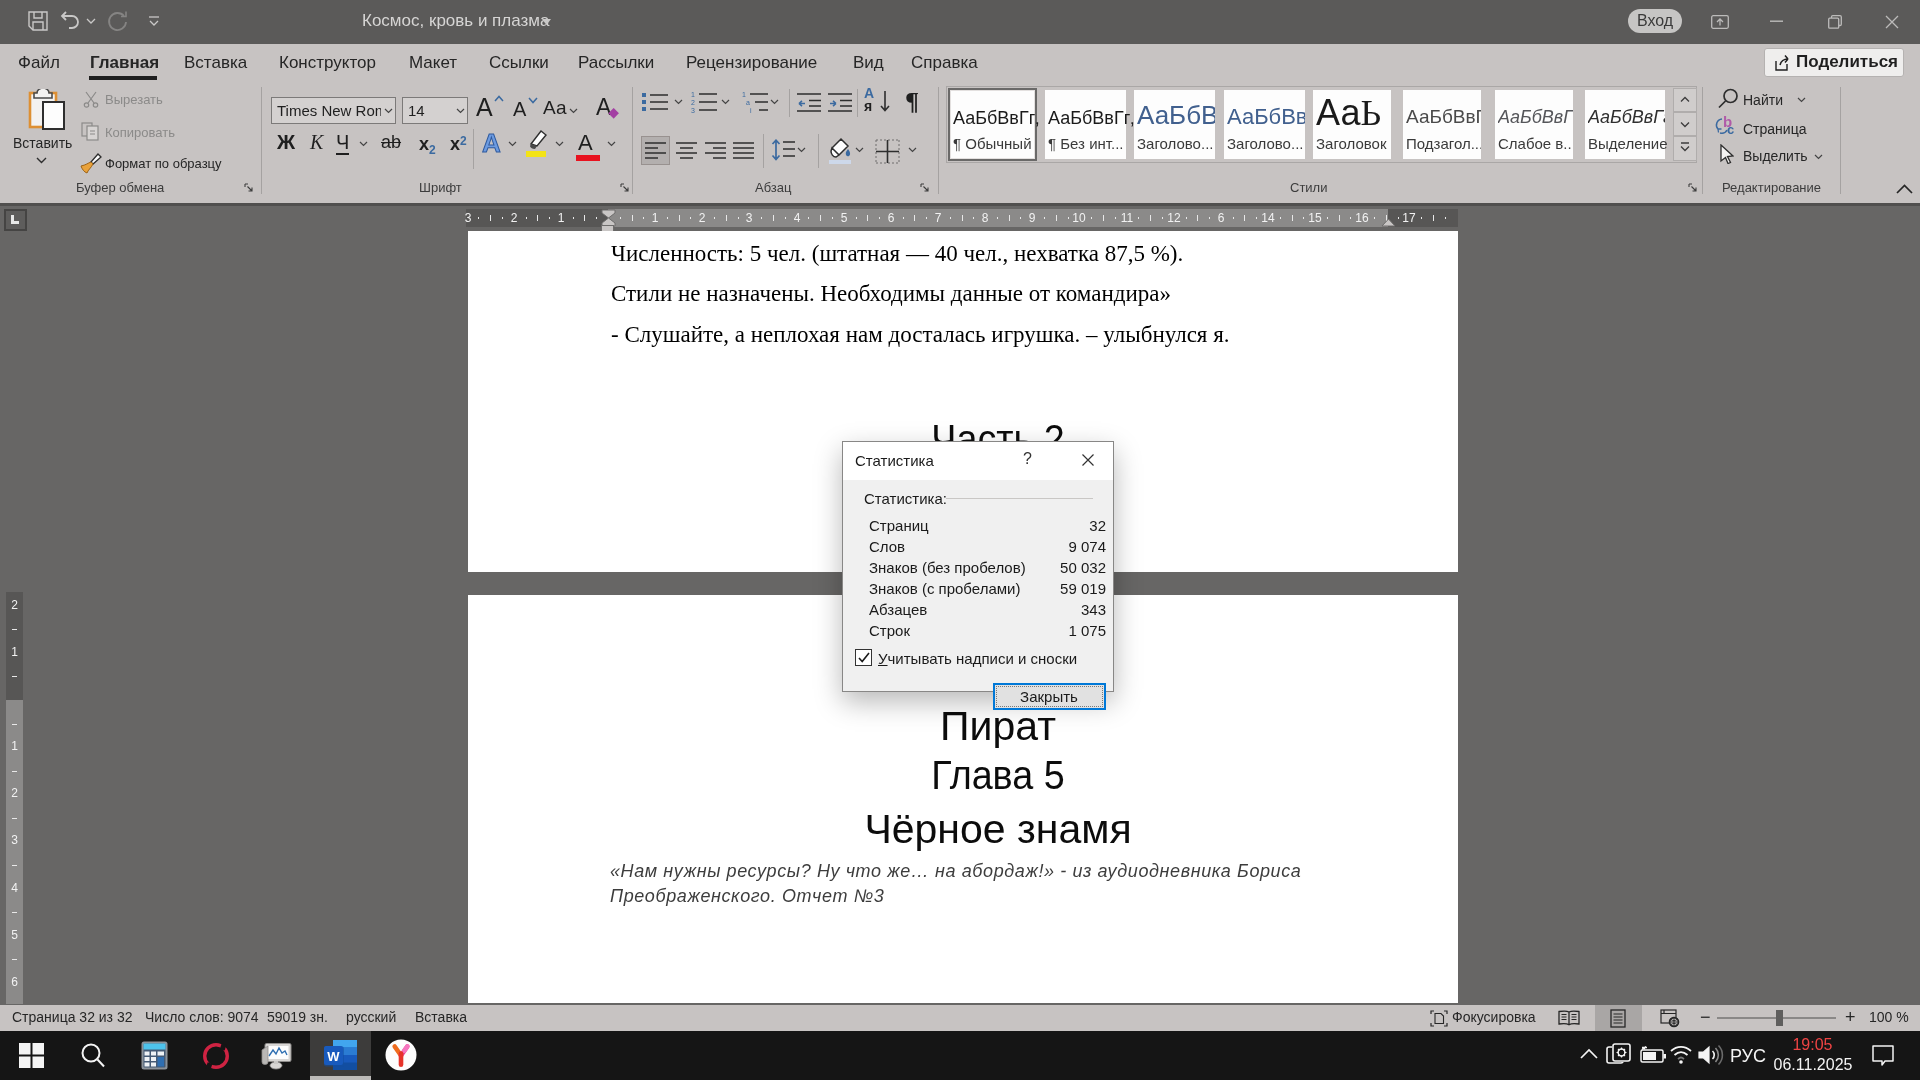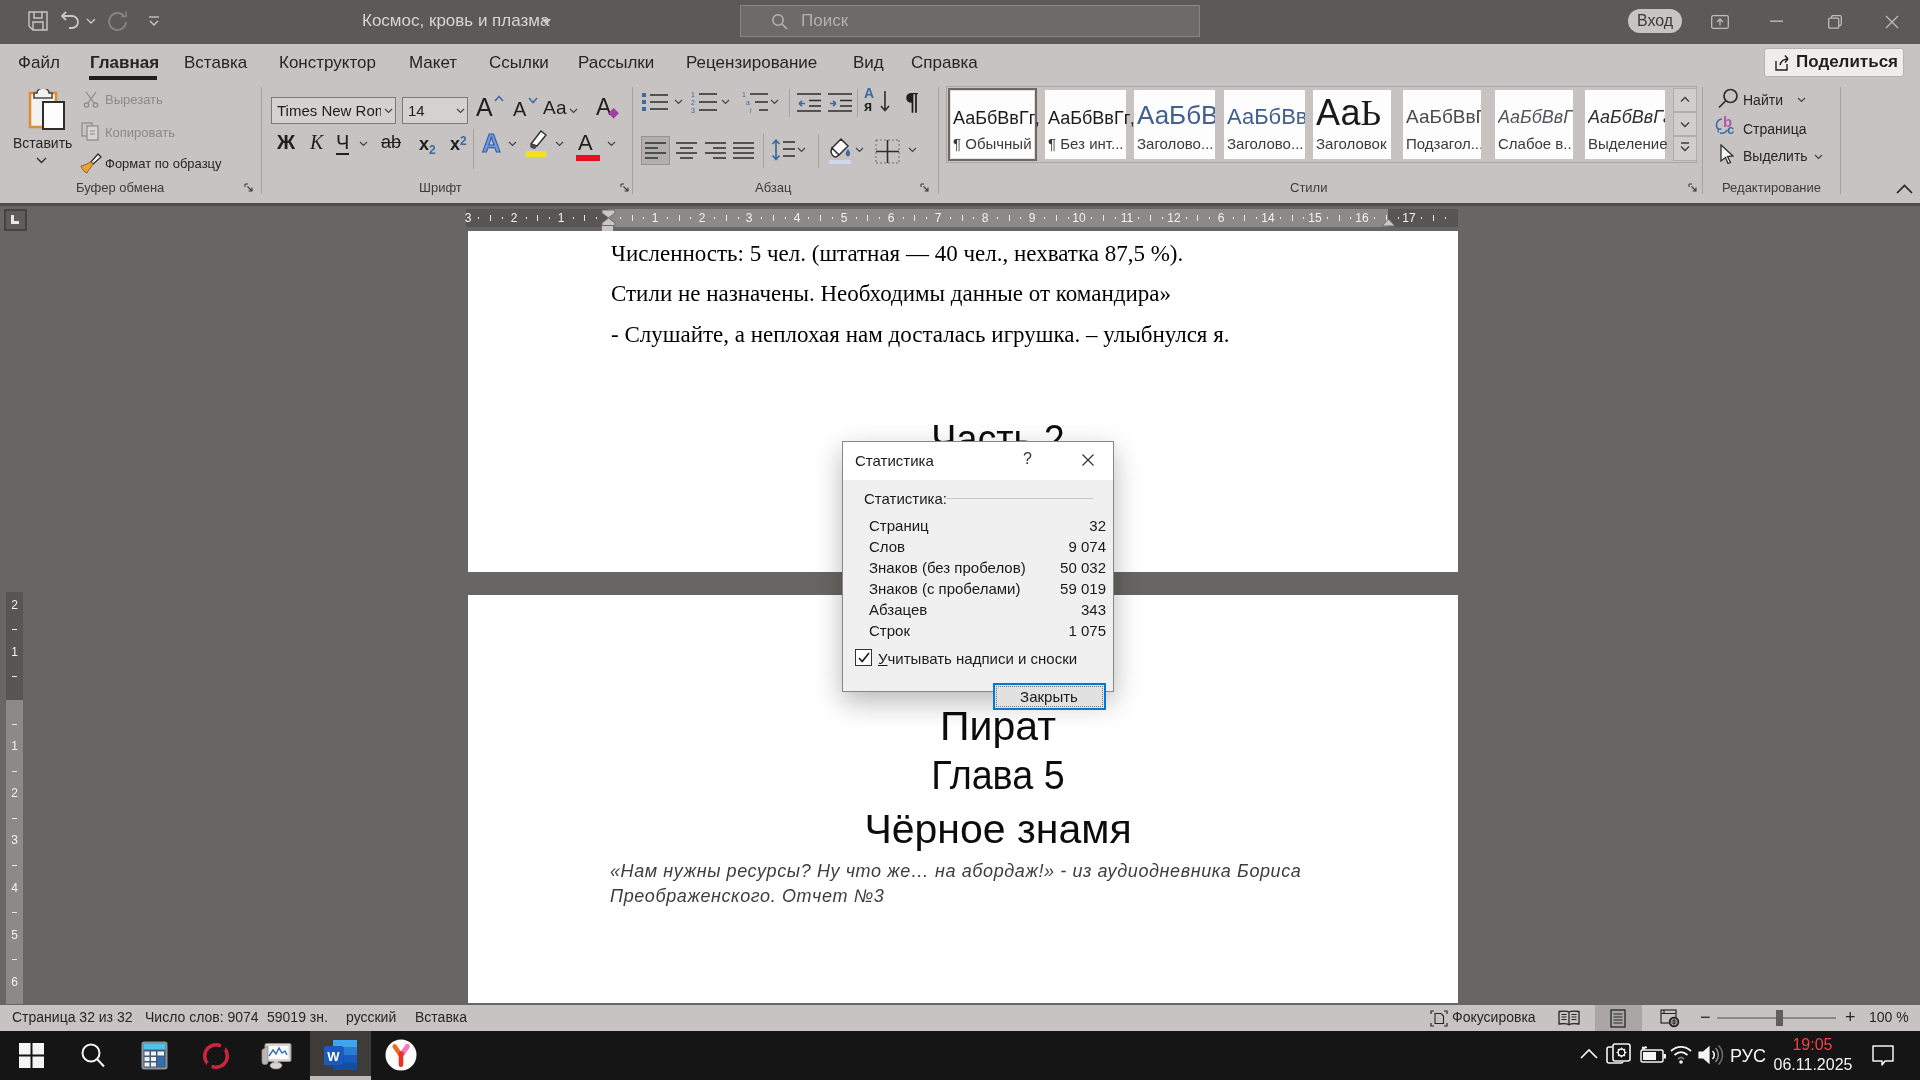--- a/index.html
+++ b/index.html
@@ -64,27 +64,20 @@
     <path d="M16 7.5 L21 7.5 L21 2.5" stroke-width="1.6"></path>
   </svg>
   <svg class="abs" style="left:146px;top:13px" width="16" height="16" viewBox="0 0 16 16" fill="none" stroke="#c9c8c7" stroke-width="1.3">
     <path d="M3 4 h10"></path>
       <path d="M4 8 l4 4 l4 -4"></path>
   </svg>
   <div id="titletext">Космос, кровь и плазма</div>
   <svg class="abs" style="left:542px;top:19px" width="9" height="7" viewBox="0 0 9 7" fill="#c9c8c7">
       <path d="M0 0 h9 L4.5 6 Z"></path>
     </svg>
-  <div id="searchbox">
-    <svg class="abs" style="left:30px;top:7px" width="17" height="17" viewBox="0 0 17 17" fill="none" stroke="#b5b4b3" stroke-width="1.5">
-      <circle cx="7" cy="7" r="5.2"></circle>
-        <path d="M11 11 L16 16"></path>
-    </svg>
-    <div class="abs" style="left:60px;top:5px;font-size:17px;color:#b2b1b0">Поиск</div>
-  </div>
   <div id="vhod">Вход</div>
 
   <svg class="abs" style="left:1711px;top:15px" width="18" height="14" viewBox="0 0 18 14" fill="none" stroke="#bcbbba" stroke-width="1.3">
     <rect x="0.7" y="0.7" width="16.6" height="12.6" rx="1.5"></rect>
     <path d="M9 10.5 V4.5 M6 7 L9 4 L12 7"></path>
   </svg>
 
   <svg class="abs" style="left:1770px;top:20px" width="13" height="3" viewBox="0 0 13 3">
       <rect width="13" height="1.4" y="0.5" fill="#bcbbba"></rect>
     </svg>

